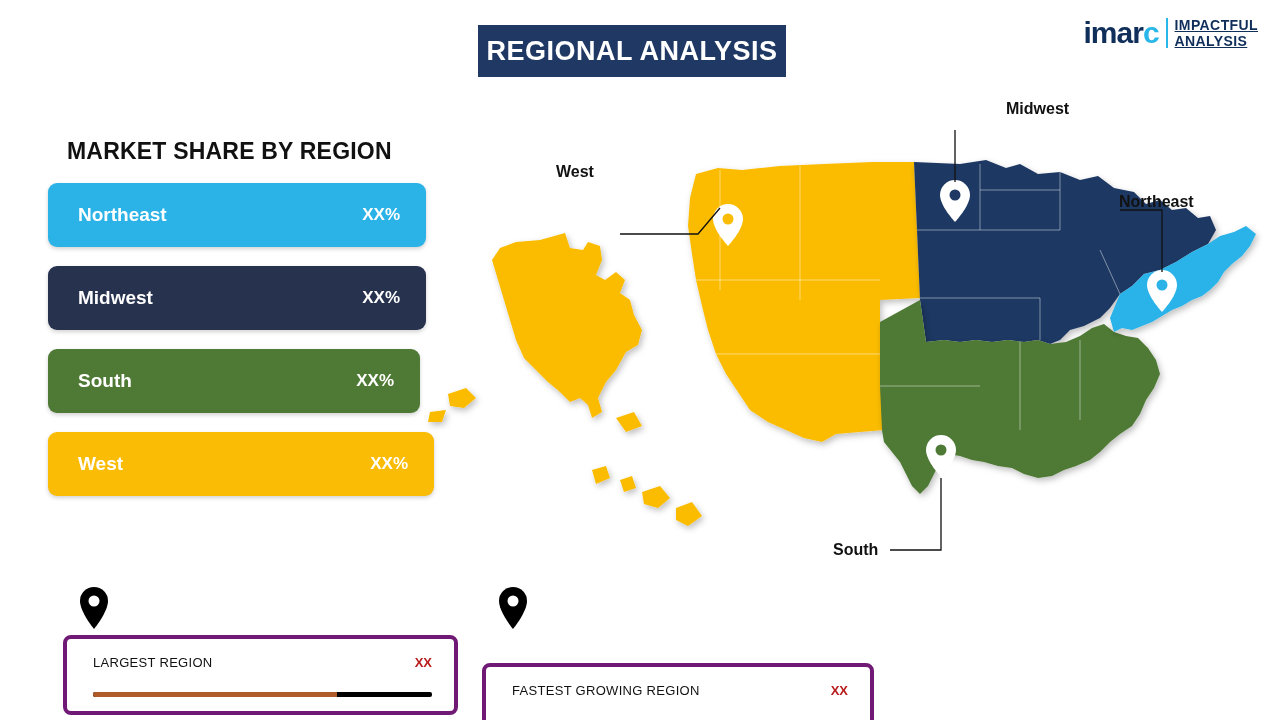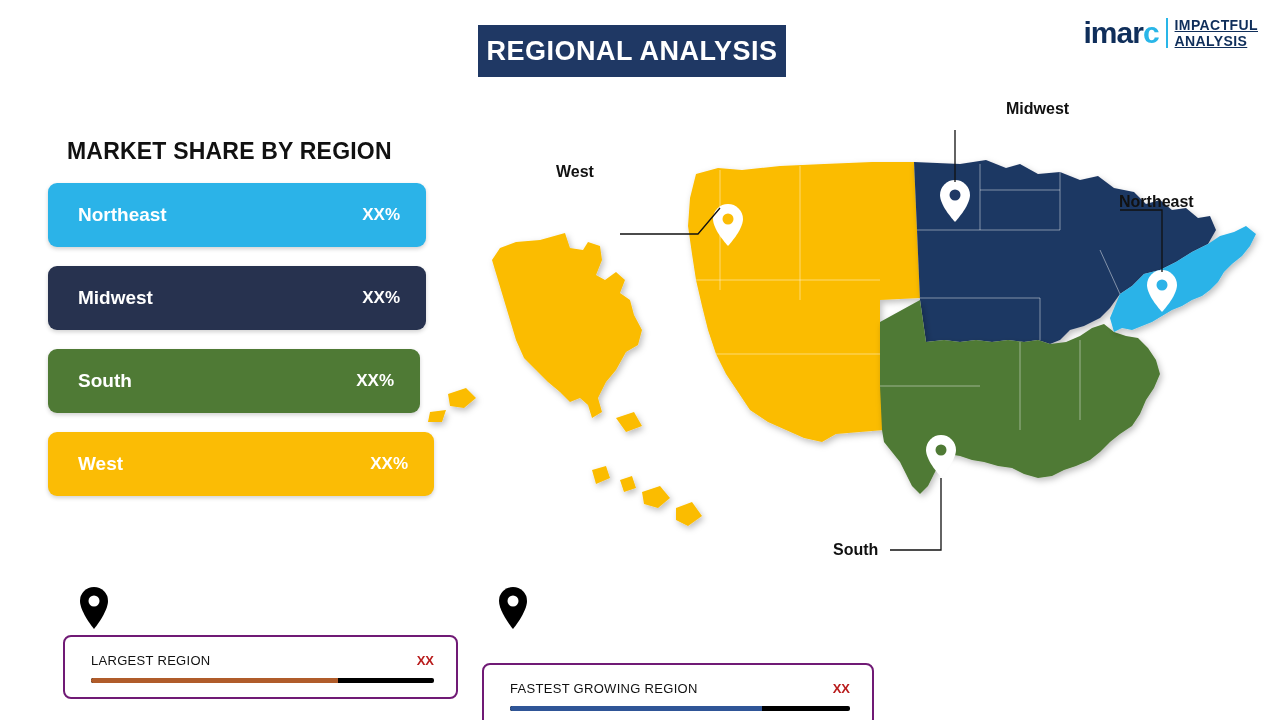--- a/index.html
+++ b/index.html
@@ -48,21 +48,21 @@
   .bar-row .val { color:#ffffff; font-size:17px; font-weight:bold;margin-left:16px; }
 
   
   .map-wrap { position:absolute; left:420px; top:130px; width:850px; height:440px; }
 
   
   .callout { position:absolute; font-size:16px; font-weight:bold; color:#111111; white-space:nowrap; }
 
   
   .legend-box {
-    position:absolute; height:64px; border:2px solid #701a75; border-radius:8px;
+    position:absolute; height:80px; border:4px solid #701a75; border-radius:8px;
     box-sizing:border-box;
   }
   .legend-box .row {
     position:absolute; left:26px; top:16px; right:22px;
     display:flex; align-items:center; justify-content:space-between;
   }
   .legend-box .ltext { font-size:13px; color:#111111; letter-spacing:0.3px; }
   .legend-box .lval { font-size:13px; color:#b91c1c; font-weight:bold; }
   .legend-box .track { position:absolute; left:26px; right:22px; bottom:14px; height:5px; background:#000000; border-radius:2px; overflow:hidden;}
   .legend-box .fill { height:100%; border-radius:2px 0 0 2px; }

